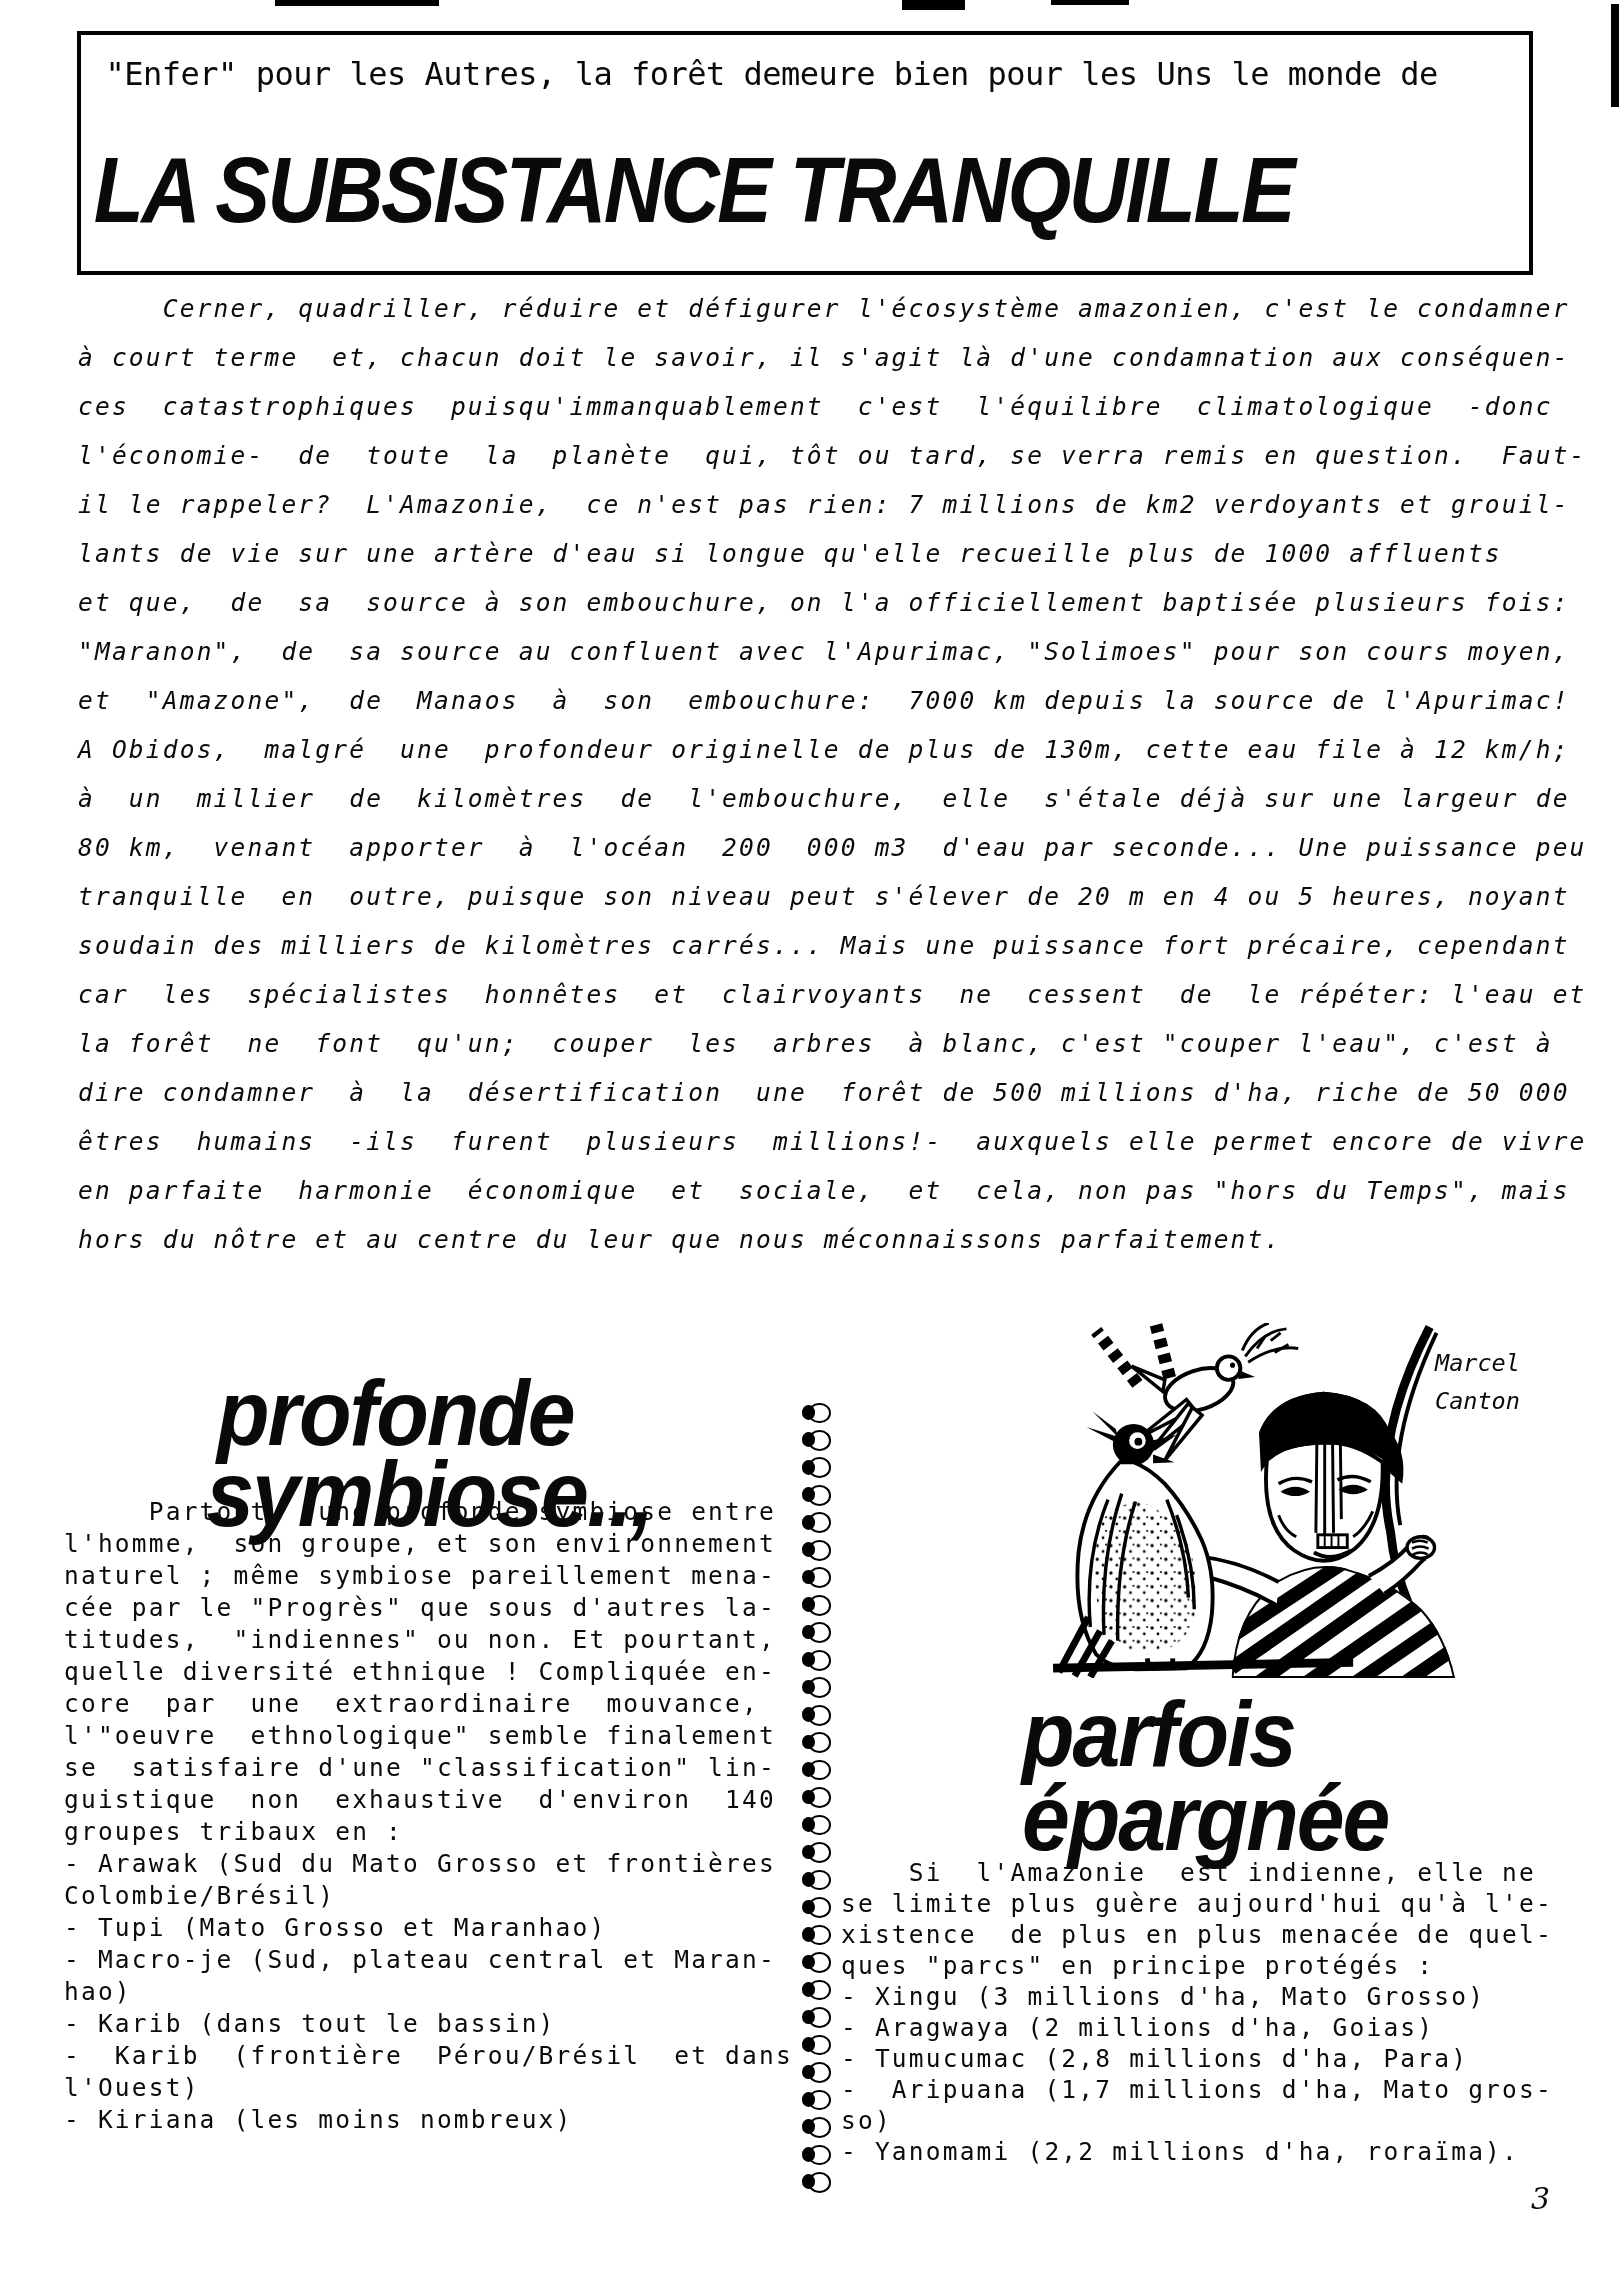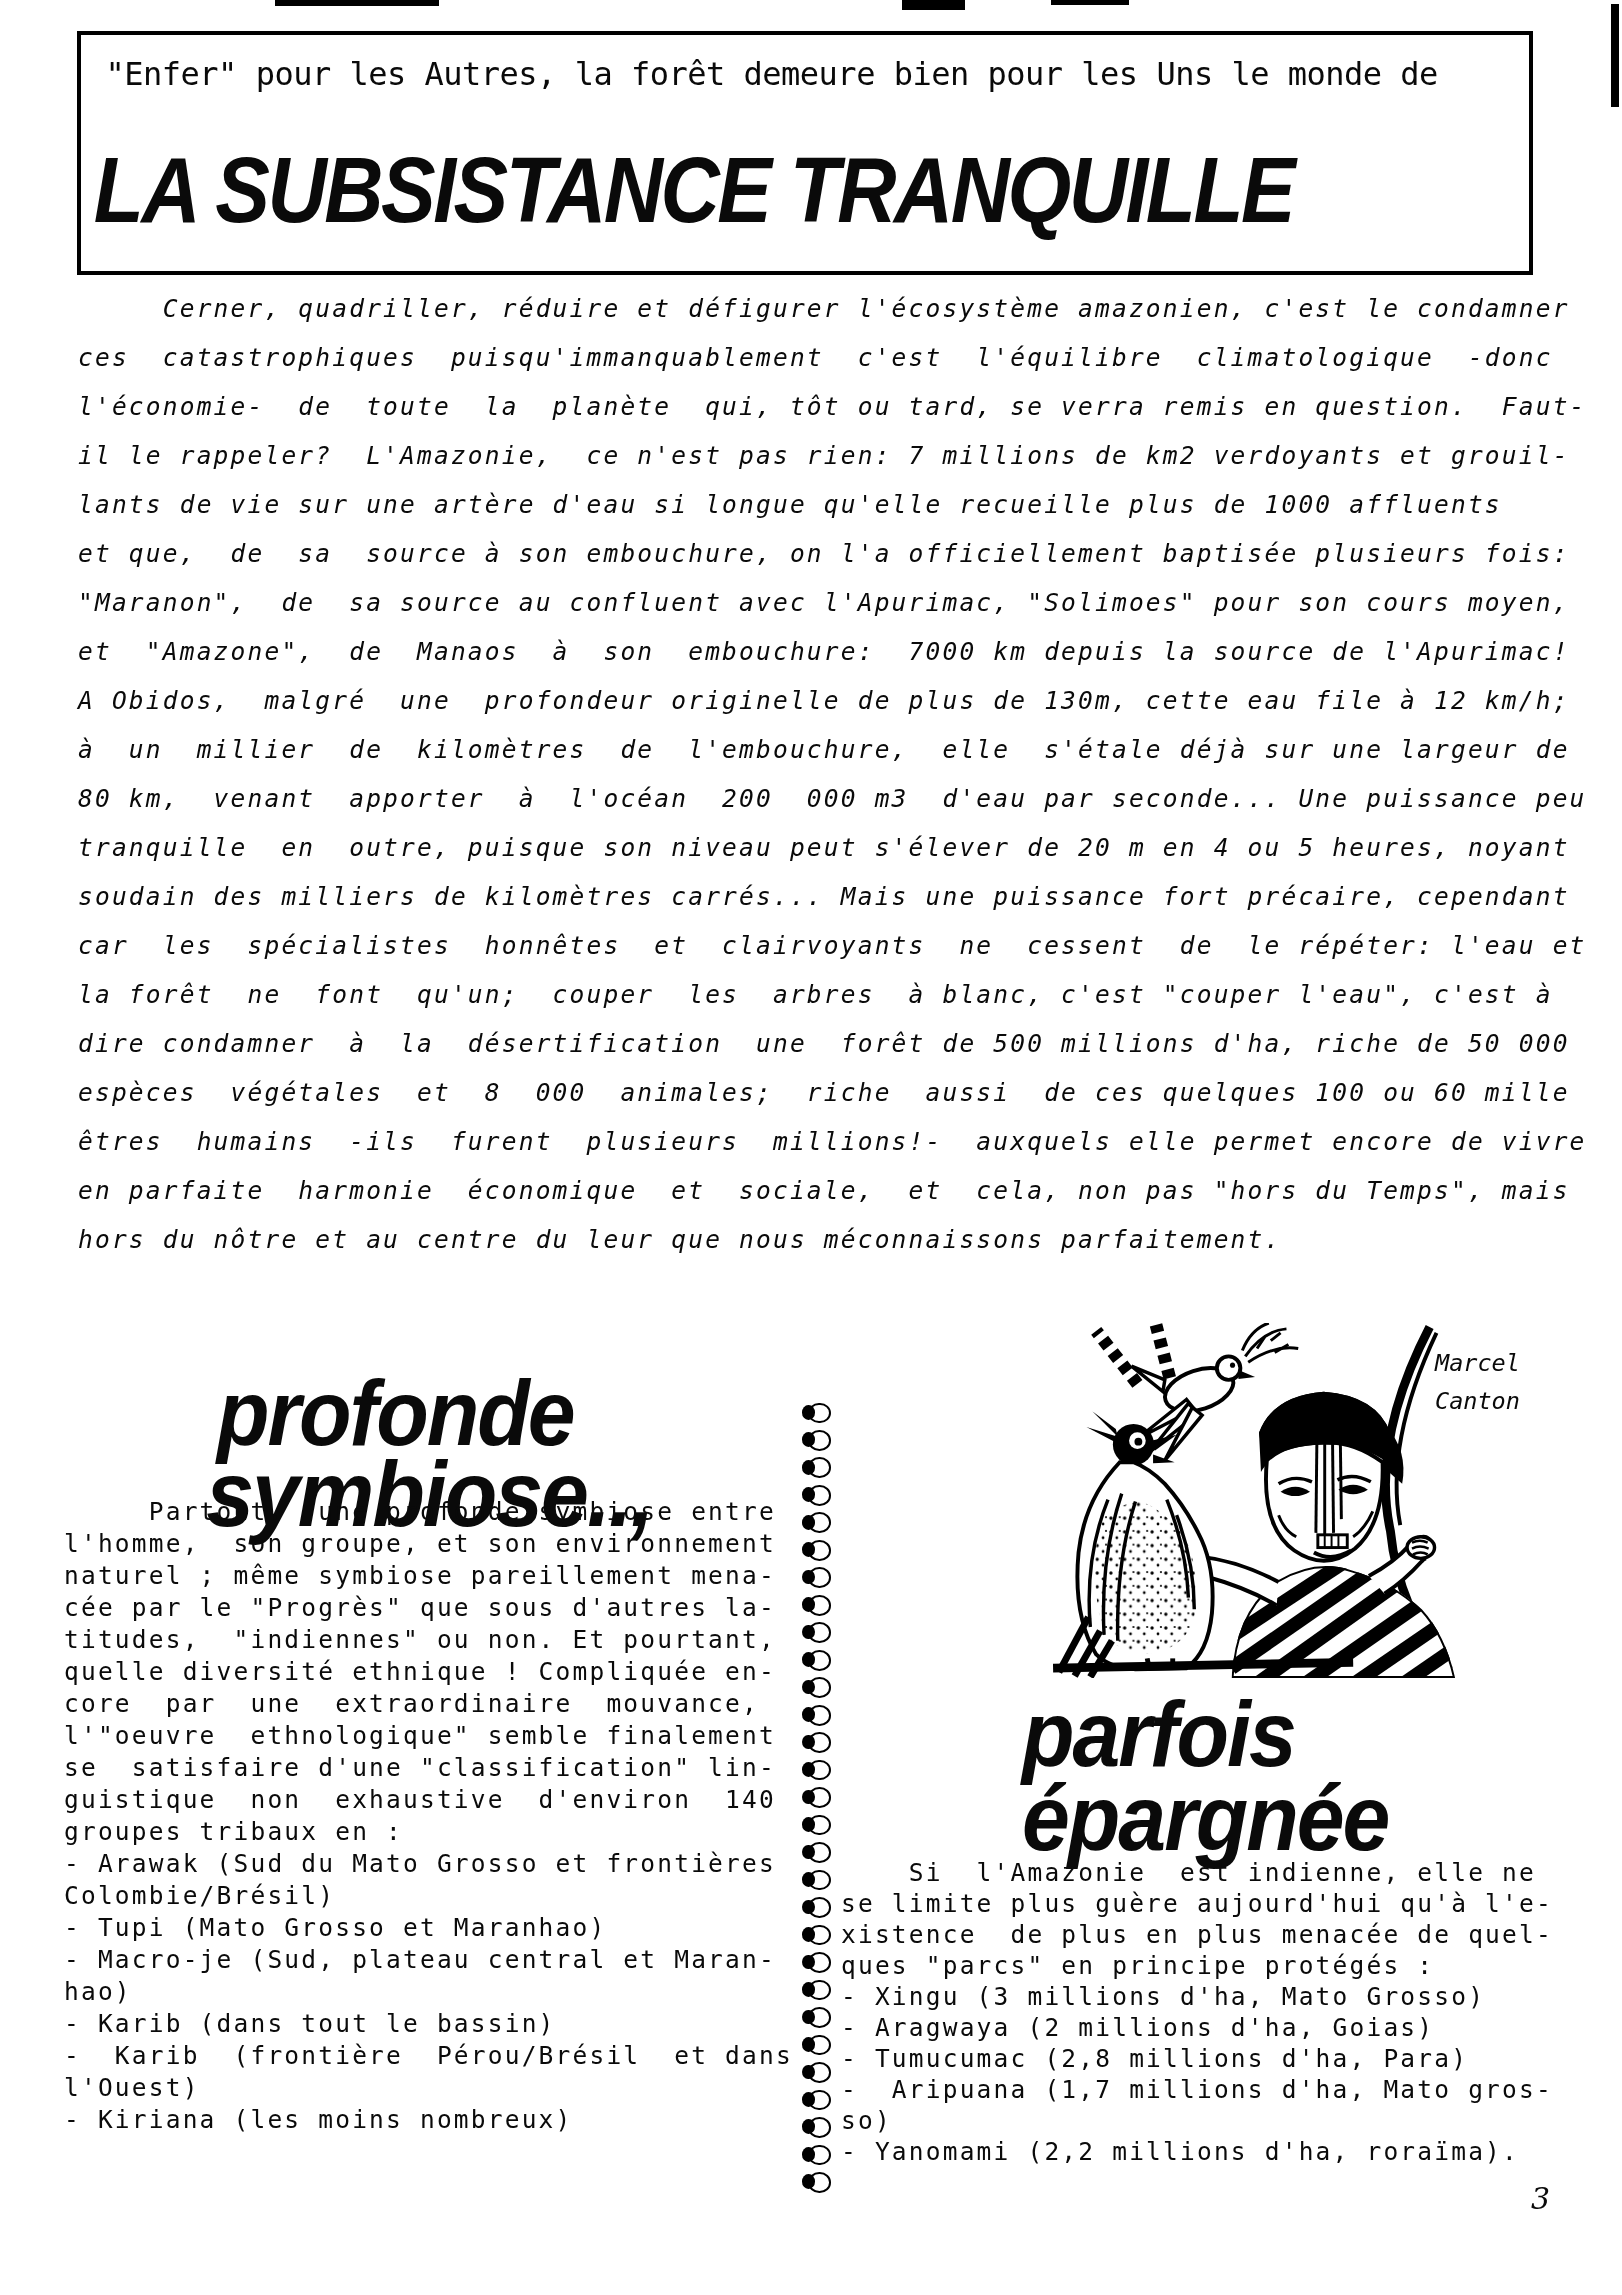--- a/index.html
+++ b/index.html
@@ -83,36 +83,36 @@
 <div class="artifact" style="left:1051px;top:0;width:78px;height:5.4px;"></div>
 <div class="artifact" style="left:1611px;top:3.9px;width:7.8px;height:103px;"></div>
 
 <div class="abs header-box">
   <div class="kicker">"Enfer" pour les Autres, la forêt demeure bien pour les Uns le monde de</div>
   <div class="main-title">LA SUBSISTANCE TRANQUILLE</div>
 </div>
 
 <div class="abs intro">
     <div class="line">     Cerner, quadriller, réduire et défigurer l'écosystème amazonien, c'est le condamner</div>
+    <div class="line">à court terme  et, chacun doit le savoir, il s'agit là d'une condamnation aux conséquen-</div>
     <div class="line">ces  catastrophiques  puisqu'immanquablement  c'est  l'équilibre  climatologique  -donc</div>
     <div class="line">l'économie-  de  toute  la  planète  qui, tôt ou tard, se verra remis en question.  Faut-</div>
     <div class="line">il le rappeler?  L'Amazonie,  ce n'est pas rien: 7 millions de km2 verdoyants et grouil-</div>
     <div class="line">lants de vie sur une artère d'eau si longue qu'elle recueille plus de 1000 affluents</div>
     <div class="line">et que,  de  sa  source à son embouchure, on l'a officiellement baptisée plusieurs fois:</div>
     <div class="line">"Maranon",  de  sa source au confluent avec l'Apurimac, "Solimoes" pour son cours moyen,</div>
     <div class="line">et  "Amazone",  de  Manaos  à  son  embouchure:  7000 km depuis la source de l'Apurimac!</div>
     <div class="line">A Obidos,  malgré  une  profondeur originelle de plus de 130m, cette eau file à 12 km/h;</div>
     <div class="line">à  un  millier  de  kilomètres  de  l'embouchure,  elle  s'étale déjà sur une largeur de</div>
     <div class="line">80 km,  venant  apporter  à  l'océan  200  000 m3  d'eau par seconde... Une puissance peu</div>
     <div class="line">tranquille  en  outre, puisque son niveau peut s'élever de 20 m en 4 ou 5 heures, noyant</div>
     <div class="line">soudain des milliers de kilomètres carrés... Mais une puissance fort précaire, cependant</div>
     <div class="line">car  les  spécialistes  honnêtes  et  clairvoyants  ne  cessent  de  le répéter: l'eau et</div>
     <div class="line">la forêt  ne  font  qu'un;  couper  les  arbres  à blanc, c'est "couper l'eau", c'est à</div>
     <div class="line">dire condamner  à  la  désertification  une  forêt de 500 millions d'ha, riche de 50 000</div>
-    <div class="line">espèces  végétales  et  8  000  animales;  riche  aussi  de ces quelques 100 ou 60 mille</div>
     <div class="line">êtres  humains  -ils  furent  plusieurs  millions!-  auxquels elle permet encore de vivre</div>
     <div class="line">en parfaite  harmonie  économique  et  sociale,  et  cela, non pas "hors du Temps", mais</div>
     <div class="line">hors du nôtre et au centre du leur que nous méconnaissons parfaitement.</div>
   </div>
 
 <div class="abs left-heading col-heading">
   <div class="l1">profonde</div>
   <div class="l2">symbiose..,</div>
 </div>
 

